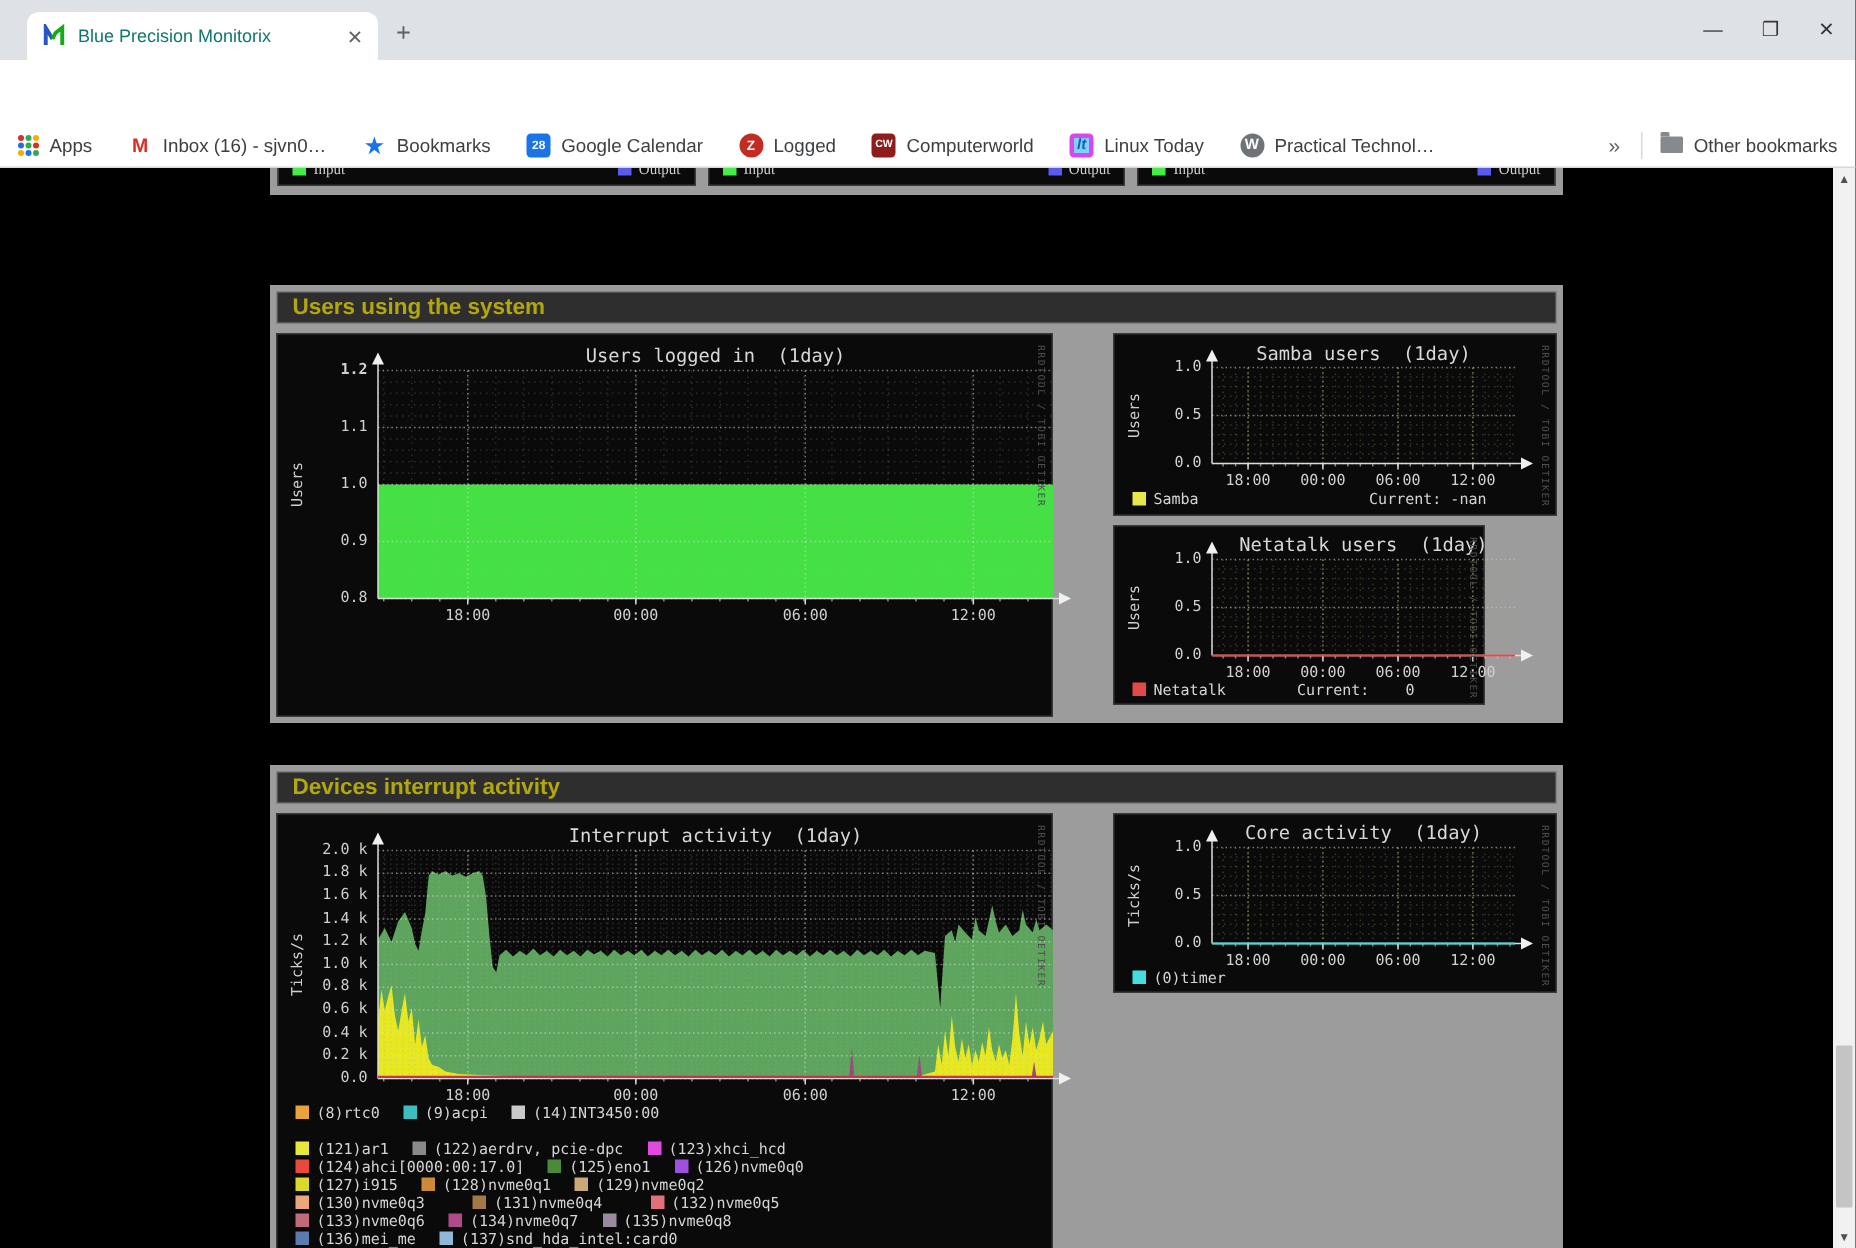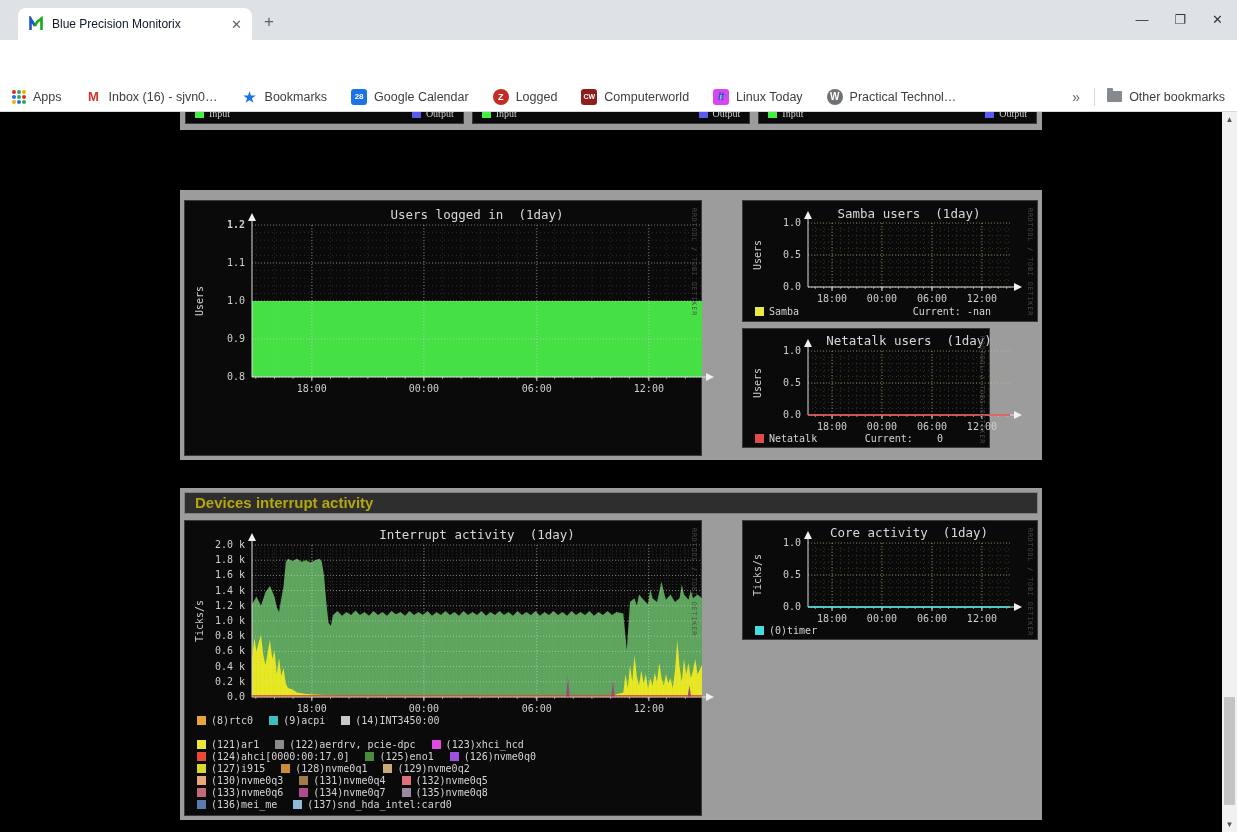--- a/index.html
+++ b/index.html
@@ -3,21 +3,21 @@
 <meta charset="utf-8">
 <style>
   * { margin:0; padding:0; box-sizing:border-box; }
   html,body { width:1237px; height:832px; }
   body { position:relative; overflow:hidden; background:#000; font-family:"Liberation Sans",sans-serif; }
 
   
   .titlebar { position:absolute; top:0; left:0; right:0; height:40px; background:#dee1e6; }
   .tab { position:absolute; left:18px; top:8px; width:234px; height:32px; background:#fff;
          border-radius:8px 8px 0 0; display:flex; align-items:center; padding:0 10px; }
-  .tab-title { font-size:12px; color:#0f172a; margin-left:8px; white-space:nowrap; overflow:hidden; flex:1; }
+  .tab-title { font-size:12px; color:#0f766e; margin-left:8px; white-space:nowrap; overflow:hidden; flex:1; }
   .tab-close { color:#5f6368; font-size:13px; margin-left:6px; cursor:default; }
   .newtab { position:absolute; left:264px; top:12px; font-size:17px; color:#5f6368; }
   .winctl { position:absolute; right:14px; top:12px; display:flex; gap:26px; color:#35363a; font-size:13px; }
 
   .toolbar { position:absolute; top:40px; left:0; right:0; height:42px; background:#fff; }
   .navic { position:absolute; top:50px; font-size:16px; color:#5f6368; }
   .omnibox { position:absolute; left:148px; top:47px; width:656px; height:28px; background:#fff;
              border:1px solid #dadce0; border-radius:14px; display:flex; align-items:center;
              padding:0 12px; font-size:13px; }
   .url { white-space:nowrap; overflow:hidden; margin-left:8px; flex:1; }
@@ -178,21 +178,21 @@
   </span>
   <span class="bm">
     <span class="bmic" style="background:#c32c22;border-radius:50%;color:#fff;font-size:9px;">Z</span>
     <span>Logged</span>
   </span>
   <span class="bm">
     <span class="bmic" style="background:#8f1d1d;color:#fff;font-size:7px;">CW</span>
     <span>Computerworld</span>
   </span>
   <span class="bm">
-    <span class="bmic" style="background:#7dd3fc;border:6px solid #d946ef;color:#1a5eb8;font-size:10px;font-style:italic;">lt</span>
+    <span class="bmic" style="background:#7dd3fc;border:3px solid #d946ef;color:#1a5eb8;font-size:10px;font-style:italic;">lt</span>
     <span>Linux Today</span>
   </span>
   <span class="bm">
     <span class="bmic" style="background:#6e7378;border-radius:50%;color:#fff;font-size:10px;">W</span>
     <span>Practical Technol…</span>
   </span>
   <span style="margin-left:auto;display:flex;align-items:center;">
     <span style="color:#5f6368;font-size:14px;margin-right:14px;">»</span>
     <span style="width:1px;height:18px;background:#d6d9dc;margin-right:12px;"></span>
     <span class="bm" style="margin-right:0;">
@@ -220,20 +220,21 @@
       </div>
       <div class="pbox">
         <div class="pleg">
           <span><span class="sq inputsq" style="background: rgb(68, 238, 68);"></span><span>Input</span></span>
           <span><span class="sq outputsq" style="background: rgb(90, 90, 238);"></span><span>Output</span></span>
         </div>
       </div>
     </div>
 
     <div class="section sec1">
+      <div class="sechdr">Users using the system</div>
       <div class="secbody">
         <div class="graph-box" style="width: 549px; height: 256px;">
             <svg width="549" height="256" style="position: absolute; left: 0px; top: 0px;">
               <path d="M67.0,176L67.0,100.0L517.0,100.0L517.0,176Z" fill="#44e044"></path>
               <line x1="70.825" y1="24" x2="70.825" y2="176" stroke="rgba(170,170,170,0.22)" stroke-dasharray="1,3"></line>
               <line x1="89.5" y1="24" x2="89.5" y2="176" stroke="rgba(170,170,170,0.22)" stroke-dasharray="1,3"></line>
               <line x1="108.175" y1="24" x2="108.175" y2="176" stroke="rgba(170,170,170,0.22)" stroke-dasharray="1,3"></line>
               <line x1="126.85" y1="24" x2="126.85" y2="176" stroke="rgba(170,170,170,0.22)" stroke-dasharray="1,3"></line>
               <line x1="145.525" y1="24" x2="145.525" y2="176" stroke="rgba(170,170,170,0.22)" stroke-dasharray="1,3"></line>
               <line x1="164.20000000000002" y1="24" x2="164.20000000000002" y2="176" stroke="rgba(170,170,170,0.22)" stroke-dasharray="1,3"></line>
@@ -654,21 +655,21 @@
             <div class="g-yt" style="left: 0px; width: 60px; top: 33.2px;">1.8 k</div>
             <div class="g-yt" style="left: 0px; width: 60px; top: 18px;">2.0 k</div>
             <div class="g-xt" style="left: 104.85px; top: 182px;">18:00</div>
             <div class="g-xt" style="left: 216.9px; top: 182px;">00:00</div>
             <div class="g-xt" style="left: 329.85px; top: 182px;">06:00</div>
             <div class="g-xt" style="left: 441.9px; top: 182px;">12:00</div>
             <div class="g-leg" style="left: 12px; top: 194px; display: flex; gap: 16px;"><span><span class="sq" style="background: rgb(232, 163, 58);"></span>(8)rtc0</span><span><span class="sq" style="background: rgb(61, 189, 189);"></span>(9)acpi</span><span><span class="sq" style="background: rgb(201, 201, 201);"></span>(14)INT3450:00</span></div>
             <div class="g-leg" style="left: 12px; top: 218px; display: flex; gap: 16px;"><span><span class="sq" style="background: rgb(232, 232, 58);"></span>(121)ar1</span><span><span class="sq" style="background: rgb(138, 138, 138);"></span>(122)aerdrv, pcie-dpc</span><span><span class="sq" style="background: rgb(224, 74, 224);"></span>(123)xhci_hcd</span></div>
             <div class="g-leg" style="left: 12px; top: 230px; display: flex; gap: 16px;"><span><span class="sq" style="background: rgb(232, 74, 58);"></span>(124)ahci[0000:00:17.0]</span><span><span class="sq" style="background: rgb(74, 138, 58);"></span>(125)eno1</span><span><span class="sq" style="background: rgb(160, 80, 224);"></span>(126)nvme0q0</span></div>
             <div class="g-leg" style="left: 12px; top: 242px; display: flex; gap: 16px;"><span><span class="sq" style="background: rgb(217, 217, 42);"></span>(127)i915</span><span><span class="sq" style="background: rgb(204, 138, 58);"></span>(128)nvme0q1</span><span><span class="sq" style="background: rgb(201, 168, 122);"></span>(129)nvme0q2</span></div>
-            <div class="g-leg" style="left: 12px; top: 254px; display: flex; gap: 16px;"><span><span class="sq" style="background: rgb(234, 168, 122);"></span>(130)nvme0q3</span><span><span class="sq" style="background: rgb(163, 121, 74);"></span>(131)nvme0q4</span><span><span class="sq" style="background: rgb(224, 112, 122);"></span>(132)nvme0q5</span></div>
+            <div class="g-leg" style="left: 12px; top: 254px; display: flex; gap: 32px;"><span><span class="sq" style="background: rgb(234, 168, 122);"></span>(130)nvme0q3</span><span><span class="sq" style="background: rgb(163, 121, 74);"></span>(131)nvme0q4</span><span><span class="sq" style="background: rgb(224, 112, 122);"></span>(132)nvme0q5</span></div>
             <div class="g-leg" style="left: 12px; top: 266px; display: flex; gap: 16px;"><span><span class="sq" style="background: rgb(192, 106, 122);"></span>(133)nvme0q6</span><span><span class="sq" style="background: rgb(176, 74, 138);"></span>(134)nvme0q7</span><span><span class="sq" style="background: rgb(154, 138, 160);"></span>(135)nvme0q8</span></div>
             <div class="g-leg" style="left: 12px; top: 278px; display: flex; gap: 16px;"><span><span class="sq" style="background: rgb(90, 122, 176);"></span>(136)mei_me</span><span><span class="sq" style="background: rgb(144, 184, 216);"></span>(137)snd_hda_intel:card0</span></div>
           </div>
         <div class="sidecol">
           <div class="graph-box" style="width: 296px; height: 120px;">
               <svg width="296" height="120" style="position: absolute; left: 0px; top: 0px;">
                 <line x1="72.40666666666667" y1="22" x2="72.40666666666667" y2="86" stroke="rgba(170,170,110,0.28)" stroke-dasharray="1,3"></line>
                 <line x1="80.72233333333334" y1="22" x2="80.72233333333334" y2="86" stroke="rgba(170,170,110,0.28)" stroke-dasharray="1,3"></line>
                 <line x1="89.038" y1="22" x2="89.038" y2="86" stroke="rgba(170,170,110,0.28)" stroke-dasharray="1,3"></line>
                 <line x1="97.35366666666667" y1="22" x2="97.35366666666667" y2="86" stroke="rgba(170,170,110,0.28)" stroke-dasharray="1,3"></line>

